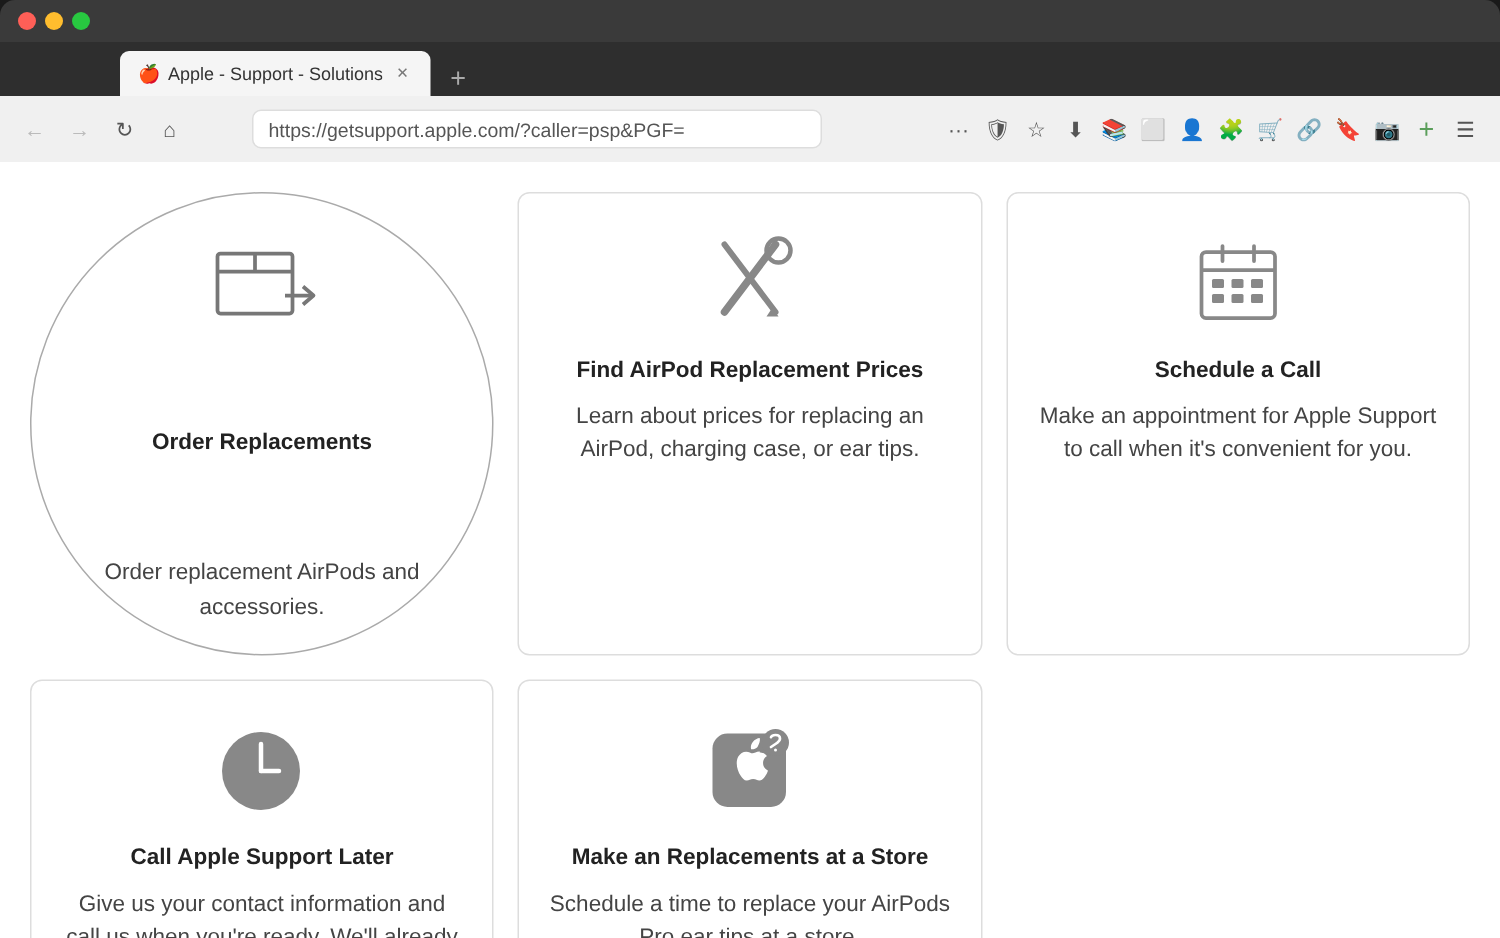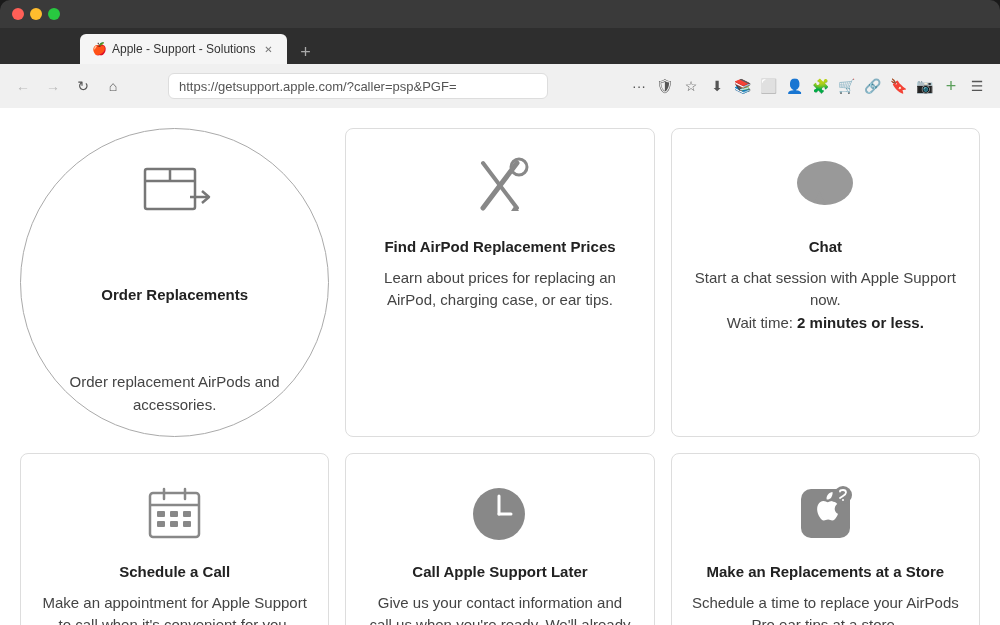--- a/index.html
+++ b/index.html
@@ -279,33 +279,20 @@
           <circle cx="54" cy="14" r="8" fill="none" stroke="#888" stroke-width="3"></circle>
 
           <line x1="18" y1="10" x2="52" y2="55" stroke="#888" stroke-width="4" stroke-linecap="round"></line>
           <polygon points="50,52 54,58 46,58" fill="#888"></polygon>
         </svg>
       </div>
       <div class="card-title">Find AirPod Replacement Prices</div>
       <div class="card-desc">Learn about prices for replacing an AirPod, charging case, or ear tips.</div>
     </div>
 
-    <div class="card">
-      <div class="card-icon">
-        <svg width="70" height="70" viewBox="0 0 70 70" fill="none">
-          <ellipse cx="35" cy="30" rx="28" ry="22" fill="#999"></ellipse>
-          <polygon points="25,48 35,52 30,38" fill="#999"></polygon>
-        </svg>
-      </div>
-      <div class="card-title">Chat</div>
-      <div class="card-desc">
-        <span>Start a chat session with Apple Support now.</span><br>
-        <span>Wait time: </span><strong>2 minutes or less.</strong>
-      </div>
-    </div>
 
     <div class="card">
       <div class="card-icon">
         <svg width="65" height="65" viewBox="0 0 65 65" fill="none">
           <rect x="8" y="12" width="49" height="44" rx="3" fill="none" stroke="#888" stroke-width="2.5"></rect>
           <line x1="8" y1="24" x2="57" y2="24" stroke="#888" stroke-width="2.5"></line>
           <line x1="22" y1="8" x2="22" y2="18" stroke="#888" stroke-width="2.5" stroke-linecap="round"></line>
           <line x1="43" y1="8" x2="43" y2="18" stroke="#888" stroke-width="2.5" stroke-linecap="round"></line>
 
           <rect x="15" y="30" width="8" height="6" rx="1" fill="#888"></rect>

